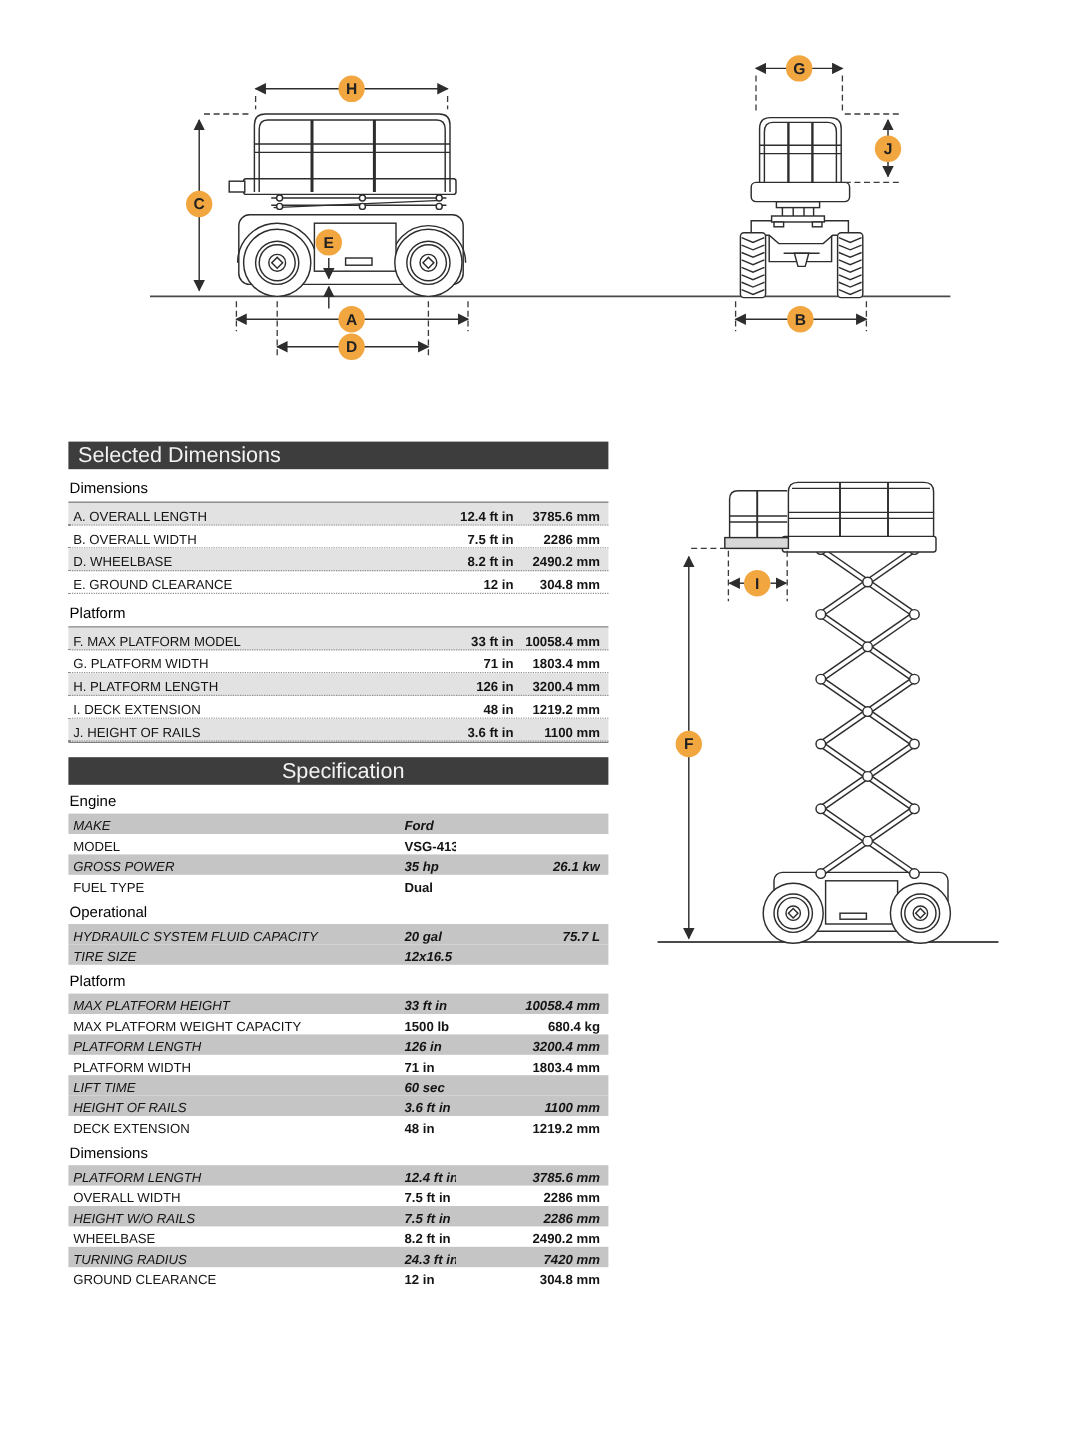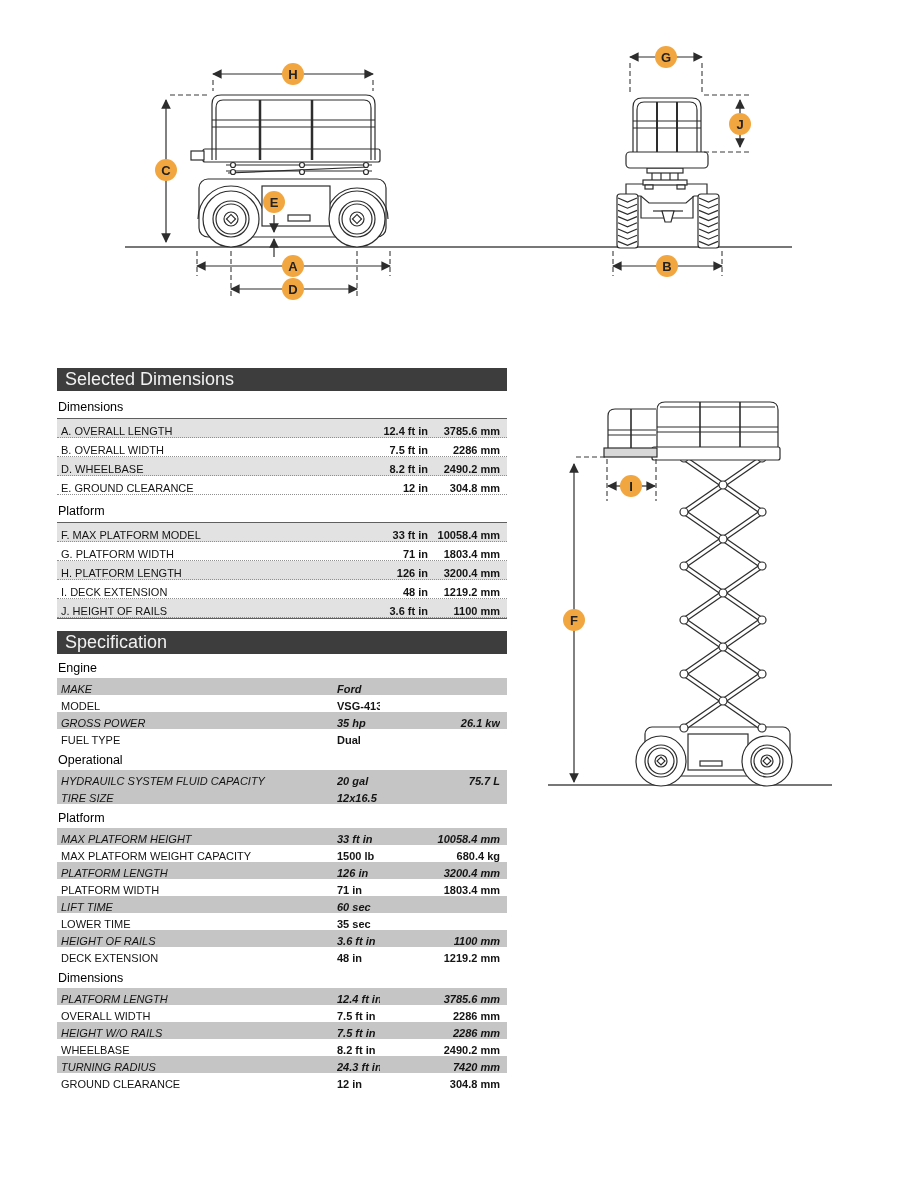--- a/index.html
+++ b/index.html
@@ -1,21 +1,21 @@
 <!DOCTYPE html>
 <html><head>
 <meta charset="utf-8">
 <style>
   html,body{margin:0;padding:0;background:#ffffff;}
   body{width:900px;height:1200px;position:relative;font-family:"Liberation Sans",sans-serif;color:#141414;overflow:hidden;}
   #top-diagram{position:absolute;left:0;top:0;}
   #ext-diagram{position:absolute;left:540px;top:385px;}
   #tables{position:absolute;left:57px;top:368px;width:450px;}
   .bar{background:#3d3d3d;color:#f2f2f2;font-size:18px;height:23px;line-height:23px;padding-left:8px;box-sizing:border-box;}
-  .bar2{margin-top:12px;}
+  .bar2{margin-top:12px;text-align:center;}
   .sec-heading{font-weight:normal;font-size:12.5px;color:#000000;}
   .tbl-selected .sec-heading{padding:9px 0 4px 1px;}
   .tbl-spec .sec-heading{padding:7px 0 3px 1px;}
   .row{display:flex;align-items:flex-end;font-size:11px;box-sizing:border-box;padding-left:4px;padding-right:7px;}
   .tbl-selected .rows{border-top:1px solid #5f5f5f;}
   .tbl-selected{border-bottom:1px solid #5f5f5f;}
   .tbl-selected .row{height:19px;border-bottom:1px dotted #8f8f8f;}
   .tbl-spec .row{height:17px;}
   .tbl-selected .row.alt{background:#e2e2e2;}
   .tbl-spec .row.alt{background:#c5c5c5;font-style:italic;}
@@ -297,25 +297,20 @@
           <span class="cell metric">3200.4 mm</span>
         </div>
         <div class="row">
           <span class="cell label">PLATFORM WIDTH</span>
           <span class="cell imperial">71 in</span>
           <span class="cell metric">1803.4 mm</span>
         </div>
         <div class="row alt">
           <span class="cell label">LIFT TIME</span>
           <span class="cell imperial">60 sec</span>
-          <span class="cell metric"></span>
-        </div>
-        <div class="row">
-          <span class="cell label">LOWER TIME</span>
-          <span class="cell imperial">35 sec</span>
           <span class="cell metric"></span>
         </div>
         <div class="row alt">
           <span class="cell label">HEIGHT OF RAILS</span>
           <span class="cell imperial">3.6 ft in</span>
           <span class="cell metric">1100 mm</span>
         </div>
         <div class="row">
           <span class="cell label">DECK EXTENSION</span>
           <span class="cell imperial">48 in</span>

